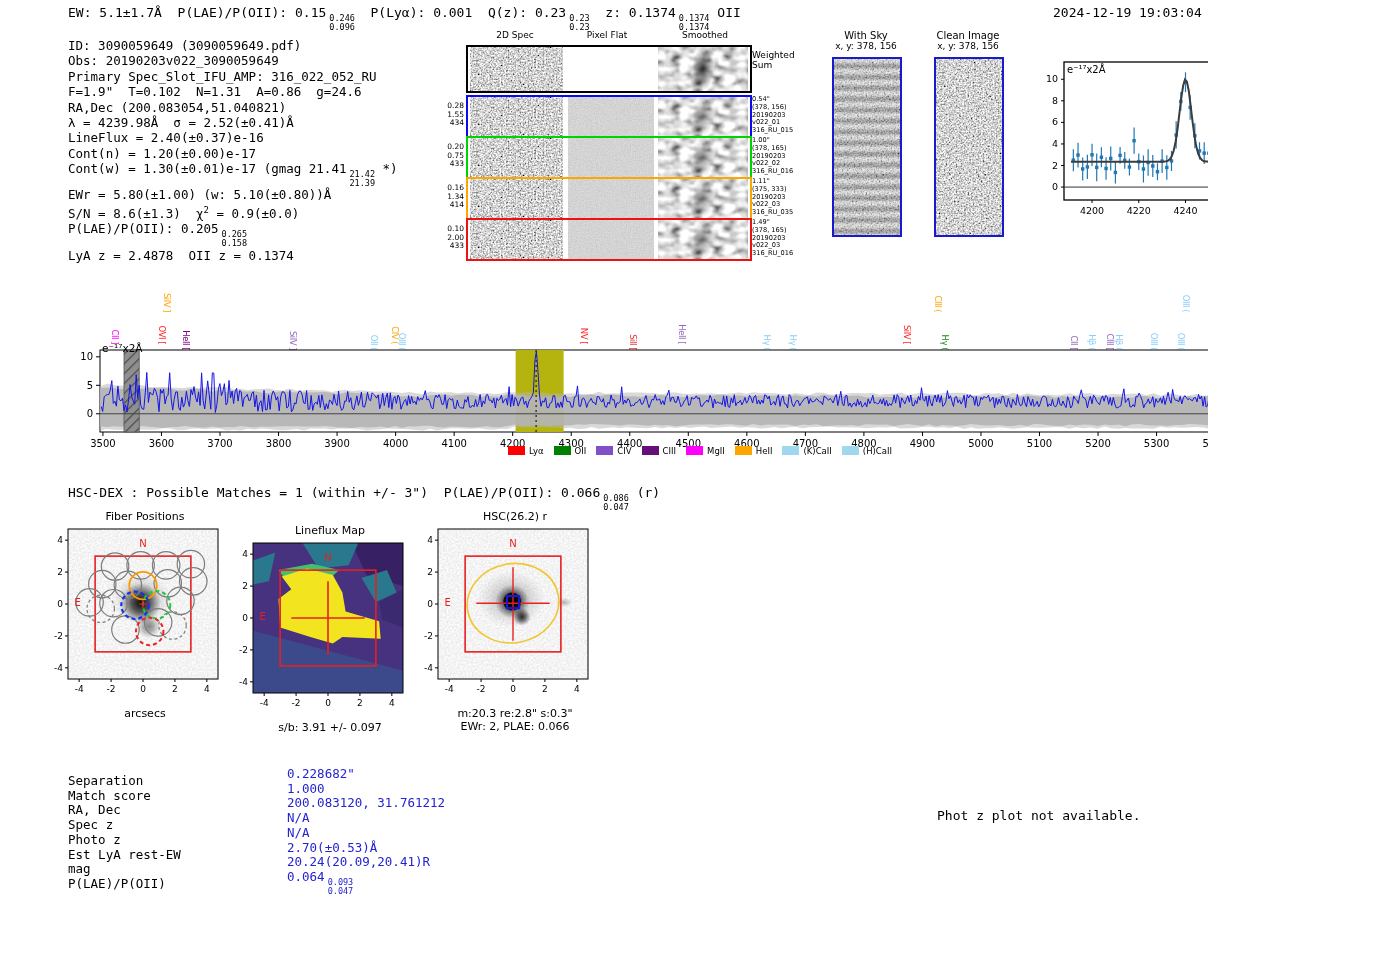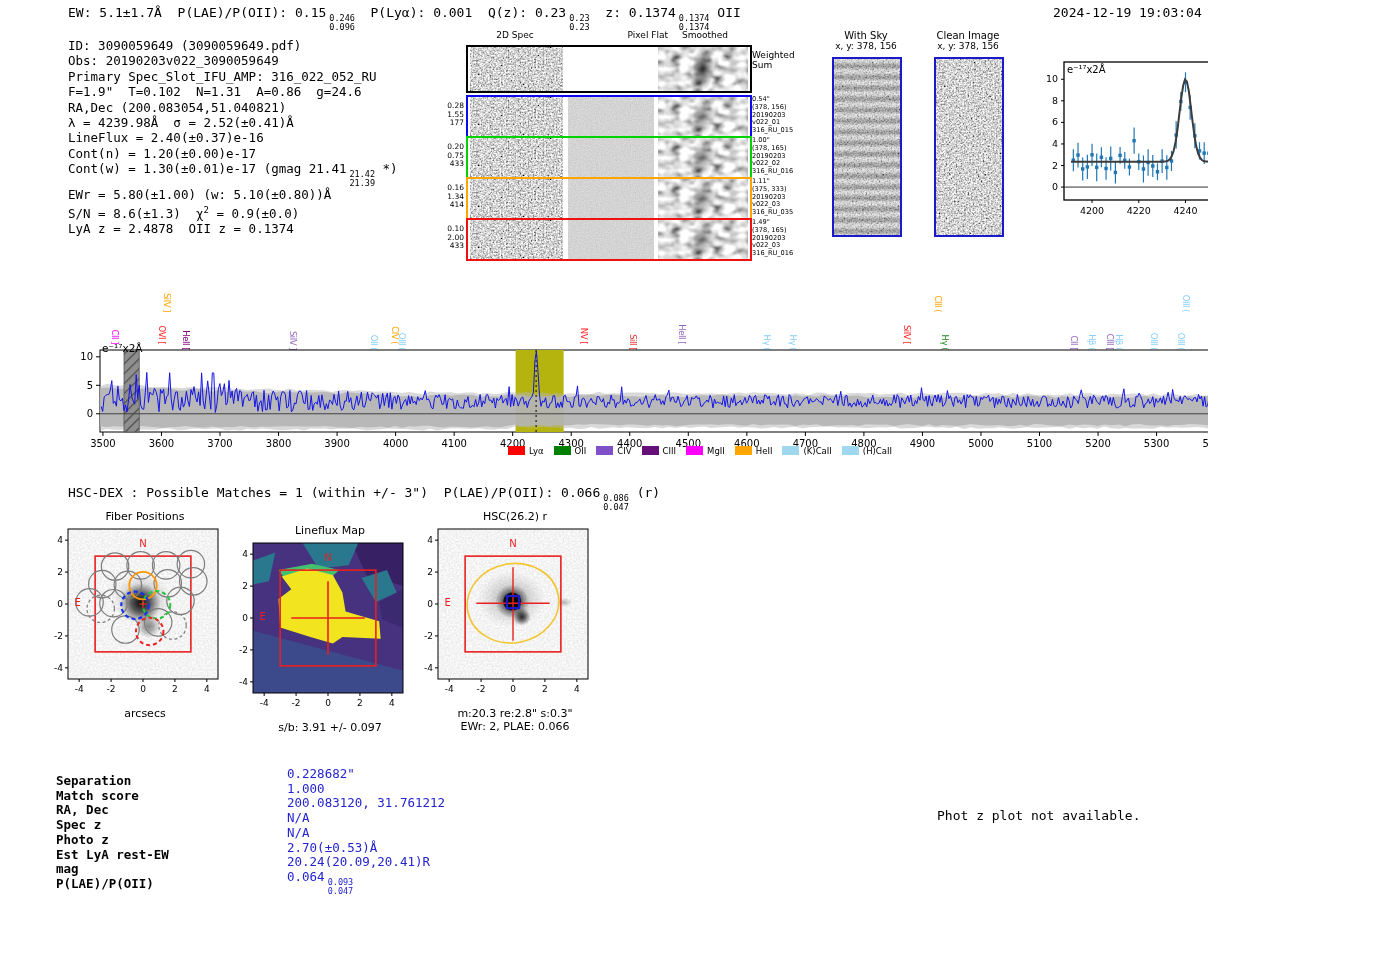--- a/index.html
+++ b/index.html
@@ -94,26 +94,27 @@
       <div class="iline"><span>Obs: 20190203v022_3090059649</span></div>
       <div class="iline"><span>Primary Spec_Slot_IFU_AMP: 316_022_052_RU</span></div>
       <div class="iline"><span>F=1.9"  T=0.102  N=1.31  A=0.86  g=24.6</span></div>
       <div class="iline"><span>RA,Dec (200.083054,51.040821)</span></div>
       <div class="iline"><span>λ = 4239.98Å  σ = 2.52(±0.41)Å</span></div>
       <div class="iline"><span>LineFlux = 2.40(±0.37)e-16</span></div>
       <div class="iline"><span>Cont(n) = 1.20(±0.00)e-17</span></div>
       <div class="iline"><span>Cont(w) = 1.30(±0.01)e-17 (gmag 21.41</span><span class="fr"><span>21.42</span><span>21.39</span></span><span> *)</span></div>
       <div class="iline"><span>EWr = 5.80(±1.00) (w: 5.10(±0.80))Å</span></div>
       <div class="iline"><span>S/N = 8.6(±1.3)  χ</span><sup style="font-size: 9px;">2</sup><span> = 0.9(±0.0)</span></div>
+      <div class="iline"><span>P(LAE)/P(OII): 0.205</span><span class="fr"><span>0.265</span><span>0.158</span></span></div>
       <div class="iline"><span>LyA z = 2.4878  OII z = 0.1374</span></div>
     </div>
 
   <div class="abs" id="spec2d" style="left:430px;top:28px;width:400px;height:235px;">
       <div class="abs tt" style="left: 40px; top: 2px; width: 90px;">2D Spec</div>
-      <div class="abs tt" style="left: 148px; top: 2px; width: 90px; text-align: right;">Pixel Flat</div>
+      <div class="abs tt" style="left: 132px; top: 2px; width: 90px;">Pixel Flat</div>
       <div class="abs tt" style="left: 230px; top: 2px; width: 90px;">Smoothed</div>
       <div class="strip-row" style="top: 17px; left: 36px; width: 282px; height: 44px; border: 2.5px solid rgb(0, 0, 0); background: rgb(255, 255, 255);">
         <div class="seg" style="left: 2px; width: 93px;">
           <svg width="95" height="44" style="position:absolute;left:0;top:0;">
             <rect x="-4" y="-4" width="103" height="52" filter="url(#fRaw)"></rect>
           </svg>
         </div>
         <div class="seg" style="left: 100px; width: 86px; background: rgb(255, 255, 255);"></div>
         <div class="seg" style="left: 190px; width: 90px;">
           <svg width="92" height="44" style="position:absolute;left:0;top:0;">
@@ -138,21 +139,21 @@
         <div class="seg" style="left: 190px; width: 90px;">
           <svg width="92" height="39" style="position:absolute;left:0;top:0;">
             <rect x="-4" y="-4" width="100" height="47" filter="url(#fSmooth)"></rect>
           </svg>
           <div class="abs" style="left: 38%; top: 0px; bottom: 0px; width: 24%; background: radial-gradient(rgba(0, 0, 0, 0.4) 0%, rgba(0, 0, 0, 0) 70%);"></div>
         </div>
       </div>
       <div class="sidelab" style="left: 6px; top: 74px; width: 28px;">
         <div>0.28</div>
         <div>1.55</div>
-        <div>177</div>
+        <div>434</div>
       </div>
       <div class="rlab" style="left: 322px; top: 68px;">0.54"
 (378, 156)
 20190203
 v022_01
 316_RU_015</div>
       <div class="strip-row" style="top: 108px; left: 36px; width: 282px; height: 39px; border: 2px solid rgb(0, 212, 0); background: rgb(255, 255, 255);">
         <div class="seg" style="left: 2px; width: 93px;">
           <svg width="95" height="39" style="position:absolute;left:0;top:0;">
             <rect x="-4" y="-4" width="103" height="47" filter="url(#fRaw)"></rect>
@@ -623,21 +624,21 @@
           <text x="13" y="52.08510638297872" text-anchor="end" font-size="9" font-family="DejaVu Sans, sans-serif">2</text>
           <line x1="156.82978723404253" y1="156" x2="156.82978723404253" y2="159" stroke="#000"></line>
           <text x="156.82978723404253" y="169" text-anchor="middle" font-size="9" font-family="DejaVu Sans, sans-serif">4</text>
           <line x1="15" y1="17.170212765957473" x2="18" y2="17.170212765957473" stroke="#000"></line>
           <text x="13" y="20.170212765957473" text-anchor="end" font-size="9" font-family="DejaVu Sans, sans-serif">4</text>
         </svg></div>
     <div class="cut-sub" style="margin-top:-2px;">m:20.3  re:2.8"  s:0.3"</div>
     <div class="cut-sub">EWr: 2, PLAE: 0.066</div>
   </div>
 
-  <div class="abs" id="mt-labels" style="left:56px;top:774px;font-weight:bold;">
+  <div class="abs" id="mt-labels" style="left:68px;top:774px;">
       <div class="tline">Separation</div>
       <div class="tline">Match score</div>
       <div class="tline">RA, Dec</div>
       <div class="tline">Spec z</div>
       <div class="tline">Photo z</div>
       <div class="tline">Est LyA rest-EW</div>
       <div class="tline">mag</div>
       <div class="tline">P(LAE)/P(OII)</div>
     </div>
   <div class="abs" id="mt-values" style="left:287px;top:767px;">

